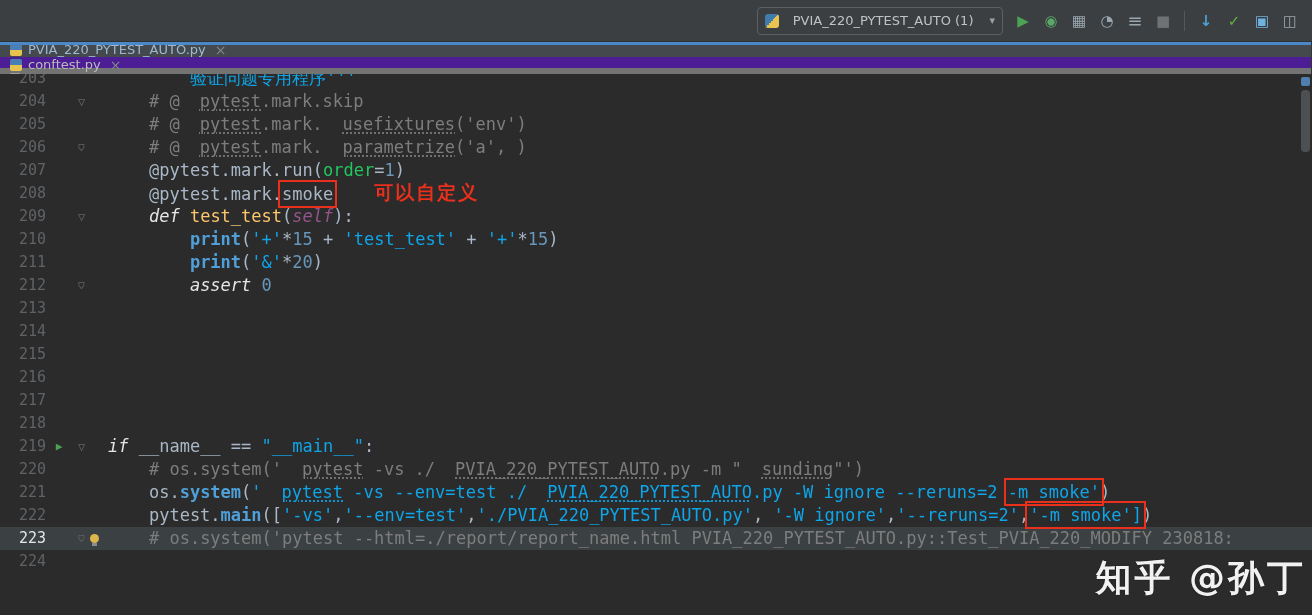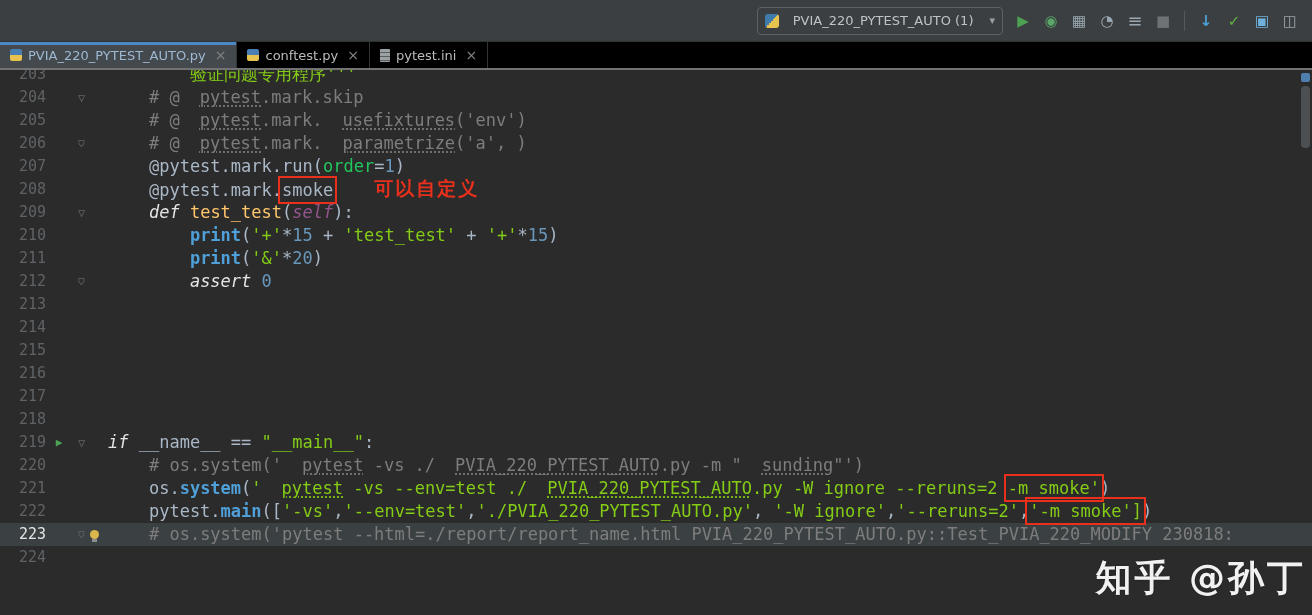--- a/index.html
+++ b/index.html
@@ -31,22 +31,23 @@
   .tbi-profiler::before{content:"◔";}
   .tbi-concurrency::before{content:"≡";font-size:18px;}
   .tbi-stop::before{content:"■";color:#6e7274;}
   .tbi-update-project::before{content:"↓";color:#4b9fd5;font-weight:bold;}
   .tbi-commit::before{content:"✓";color:#62b543;font-weight:bold;}
   .tbi-layout::before{content:"▣";color:#6fb2dd;}
   .tbi-restore::before{content:"◫";}
   .sep{width:1px;height:20px;background:#55585a;margin:0 5px;}
   
   .tabbar{
-    height:26px;background:#000000;display:flex;align-items:stretch;
-    border-bottom:2px solid #737373;
+    height:26px;background:#4c1d95;display:flex;align-items:stretch;
+    border-bottom:6px solid #737373;
+    flex-direction:column;
   }
   .tab{
     display:flex;align-items:center;gap:6px;padding:0 10px;font-size:13px;
     color:#bbbbbb;border-right:1px solid #323536;cursor:default;white-space:nowrap;
   }
   .tab.active{background:#44494d;color:#9db8d2;box-shadow:inset 0 3px 0 #4a88c7;}
   .tab .close{color:#848789;font-size:14px;margin-left:3px;line-height:1;}
   .fileicon{display:inline-block;}
   .fileicon-py{width:12px;height:12px;border-radius:2px;
     background:linear-gradient(180deg,#4a7fb5 50%,#e8c34f 50%);}
@@ -68,21 +69,21 @@
   .gi-fold-end{display:inline-block;transform:rotate(180deg);}
   .bulb{width:9px;height:9px;background:#dbb64d;border-radius:50%;
     position:relative;margin-left:5px;display:inline-block;}
   .bulb::after{content:"";position:absolute;left:2px;bottom:-3px;width:5px;height:3px;background:#8a8d8f;}
   .code{padding-left:4px;}
   
   .tk.d{color:#a9b7c6;}
   .tk.c{color:#7d7d7d;}
   .tk.u{text-decoration:underline;text-decoration-style:dotted;text-underline-offset:3px;padding-left:20px;}
   .tk.k{color:#e5e5e5;font-style:italic;}
-  .tk.s{color:#84cc16;}
+  .tk.s{color:#0ea5e9;}
   .tk.n{color:#6897bb;}
   .tk.f{color:#ffc66b;}
   .tk.b{color:#4f9fd8;font-weight:bold;}
   .tk.p{color:#94558d;font-style:italic;}
   .tk.a{color:#22c55e;}
   .tk.rb{outline:2px solid #e8301c;outline-offset:2px;}
   .tk.note{color:#e8301c;font-family:"DejaVu Sans",sans-serif;font-size:19px;
     font-weight:bold;letter-spacing:2px;position:relative;top:-1px;}
   
   .scrollbar{position:absolute;top:0;right:0;width:13px;height:100%;}

